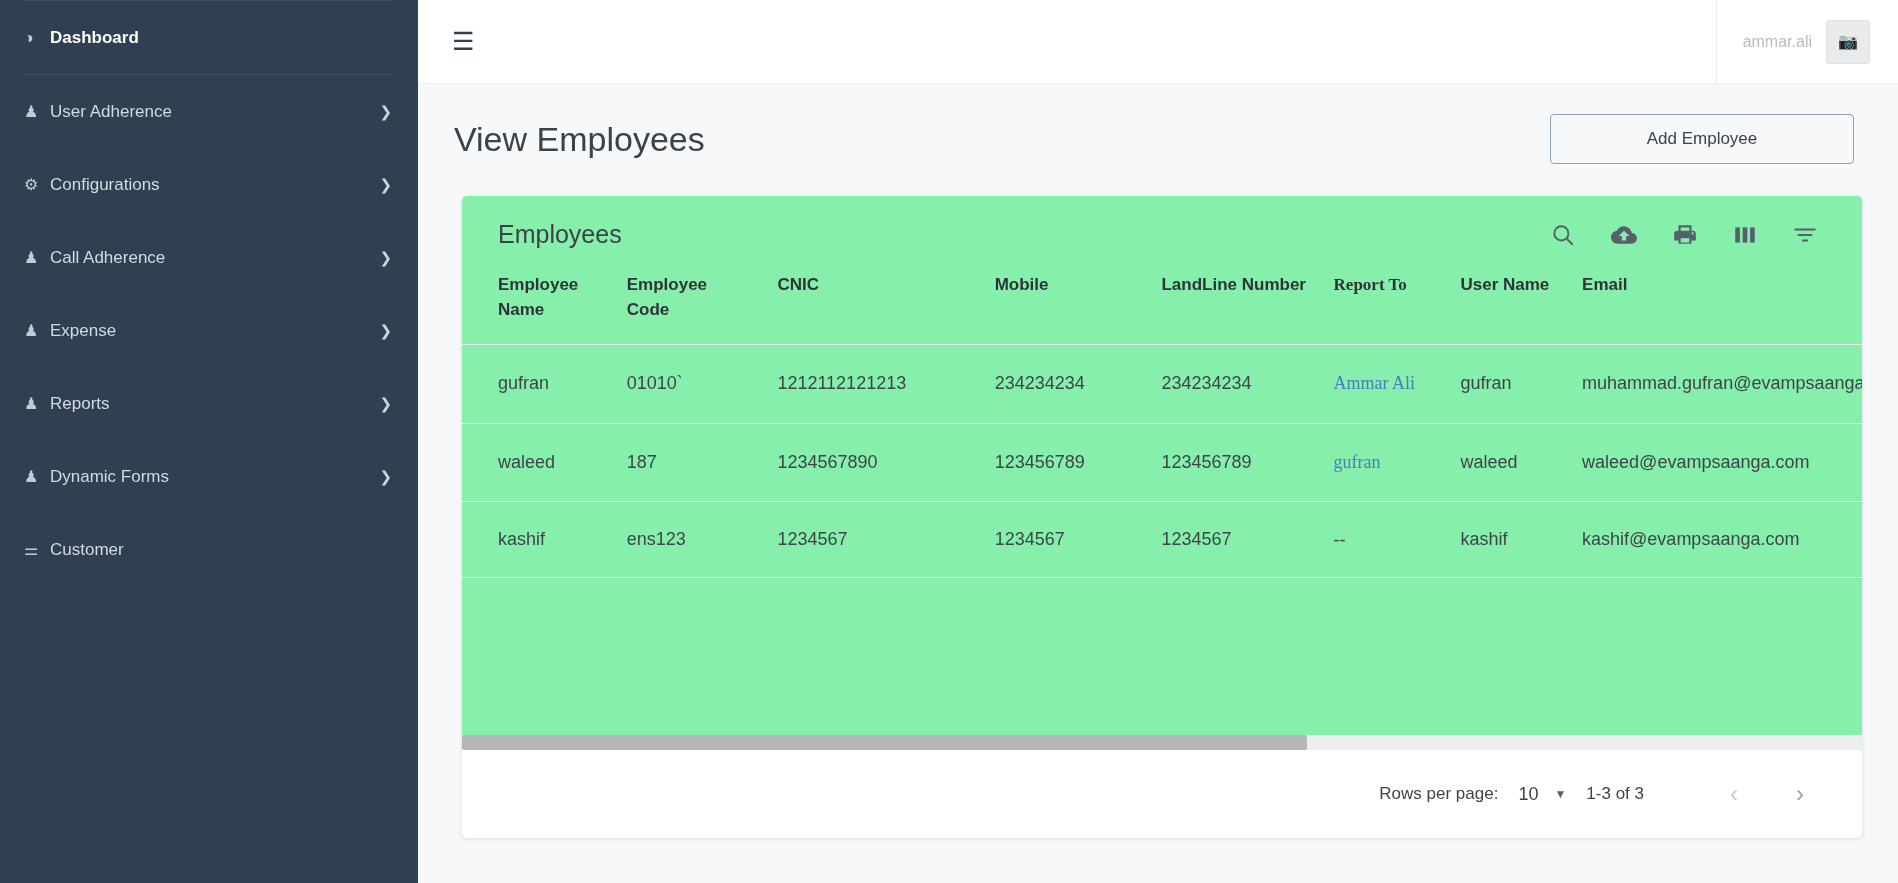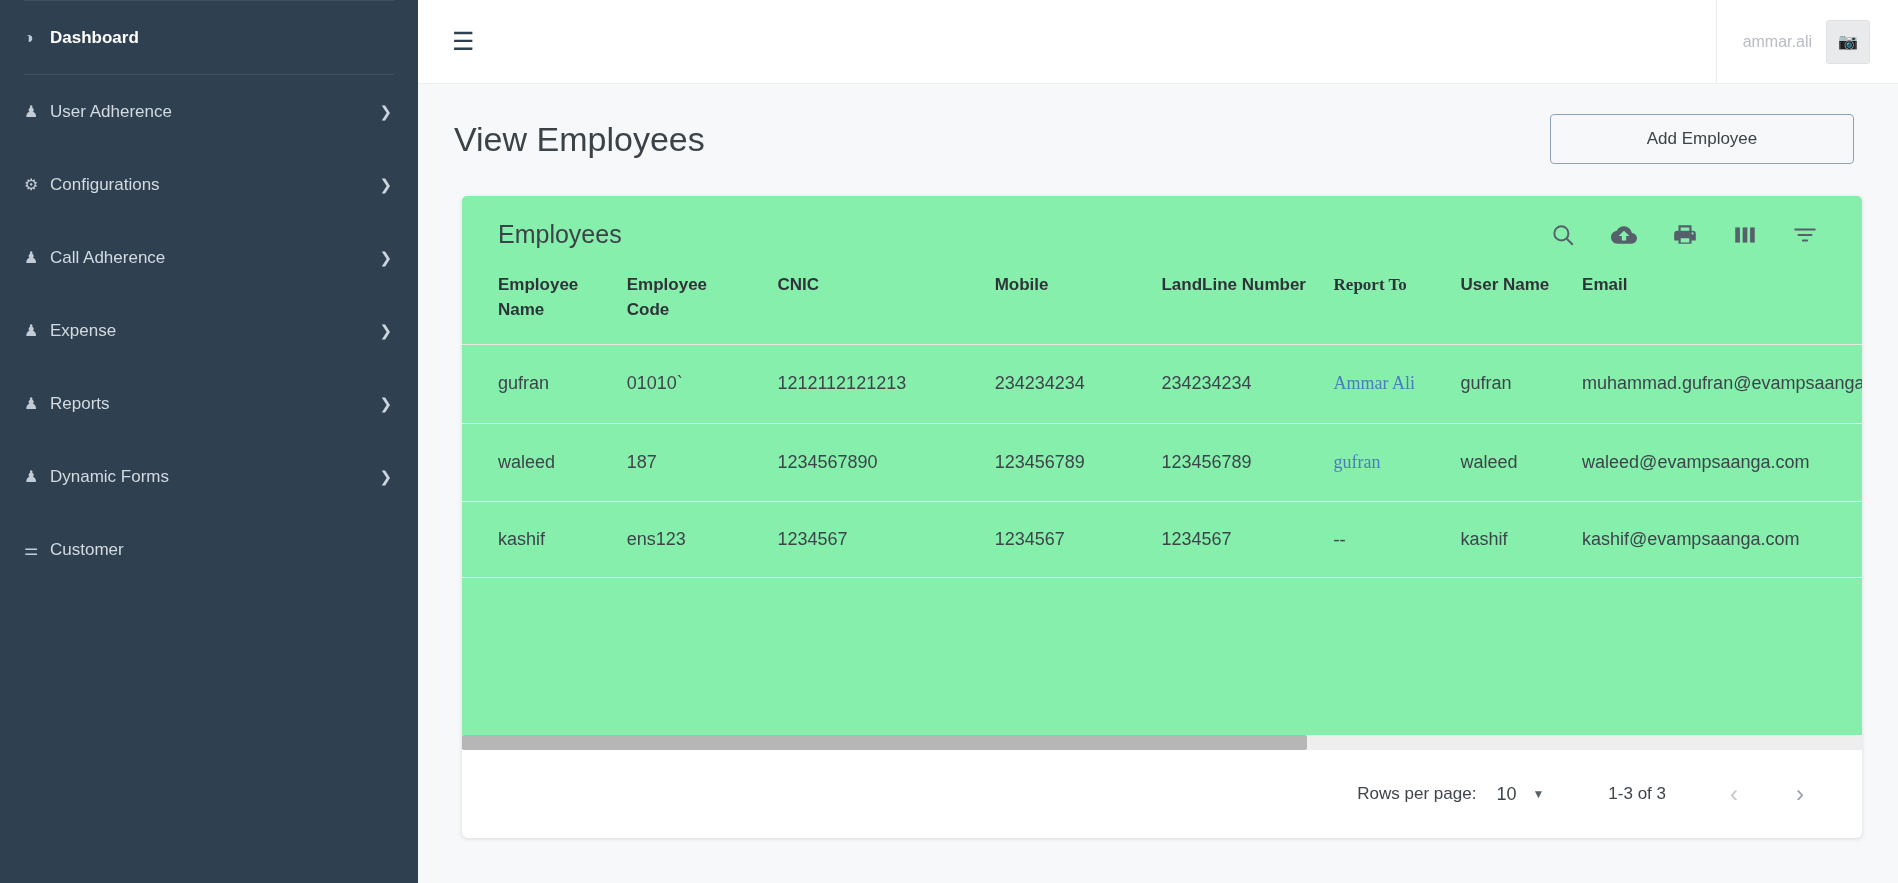--- a/index.html
+++ b/index.html
@@ -259,24 +259,24 @@
     background: #ffffff;
   }
   .rpp-label { font-size: 17px; color: #3d454b; margin-right: 20px; }
   .rpp-select {
     display: flex;
     align-items: center;
     gap: 16px;
     font-size: 18px;
     color: #3d454b;
     cursor: pointer;
-    margin-right: 64px;
+    margin-right: 20px;
   }
   .caret { font-size: 12px; color: #5a6268; }
-  .range { font-size: 17px; color: #3d454b; margin-right: 46px; }
+  .range { font-size: 17px; color: #3d454b; margin-right: 68px; }
   .pager-btn {
     width: 44px;
     height: 44px;
     display: flex;
     align-items: center;
     justify-content: center;
     color: #c3c6ca;
     font-size: 24px;
     cursor: pointer;
     border-radius: 50%;

